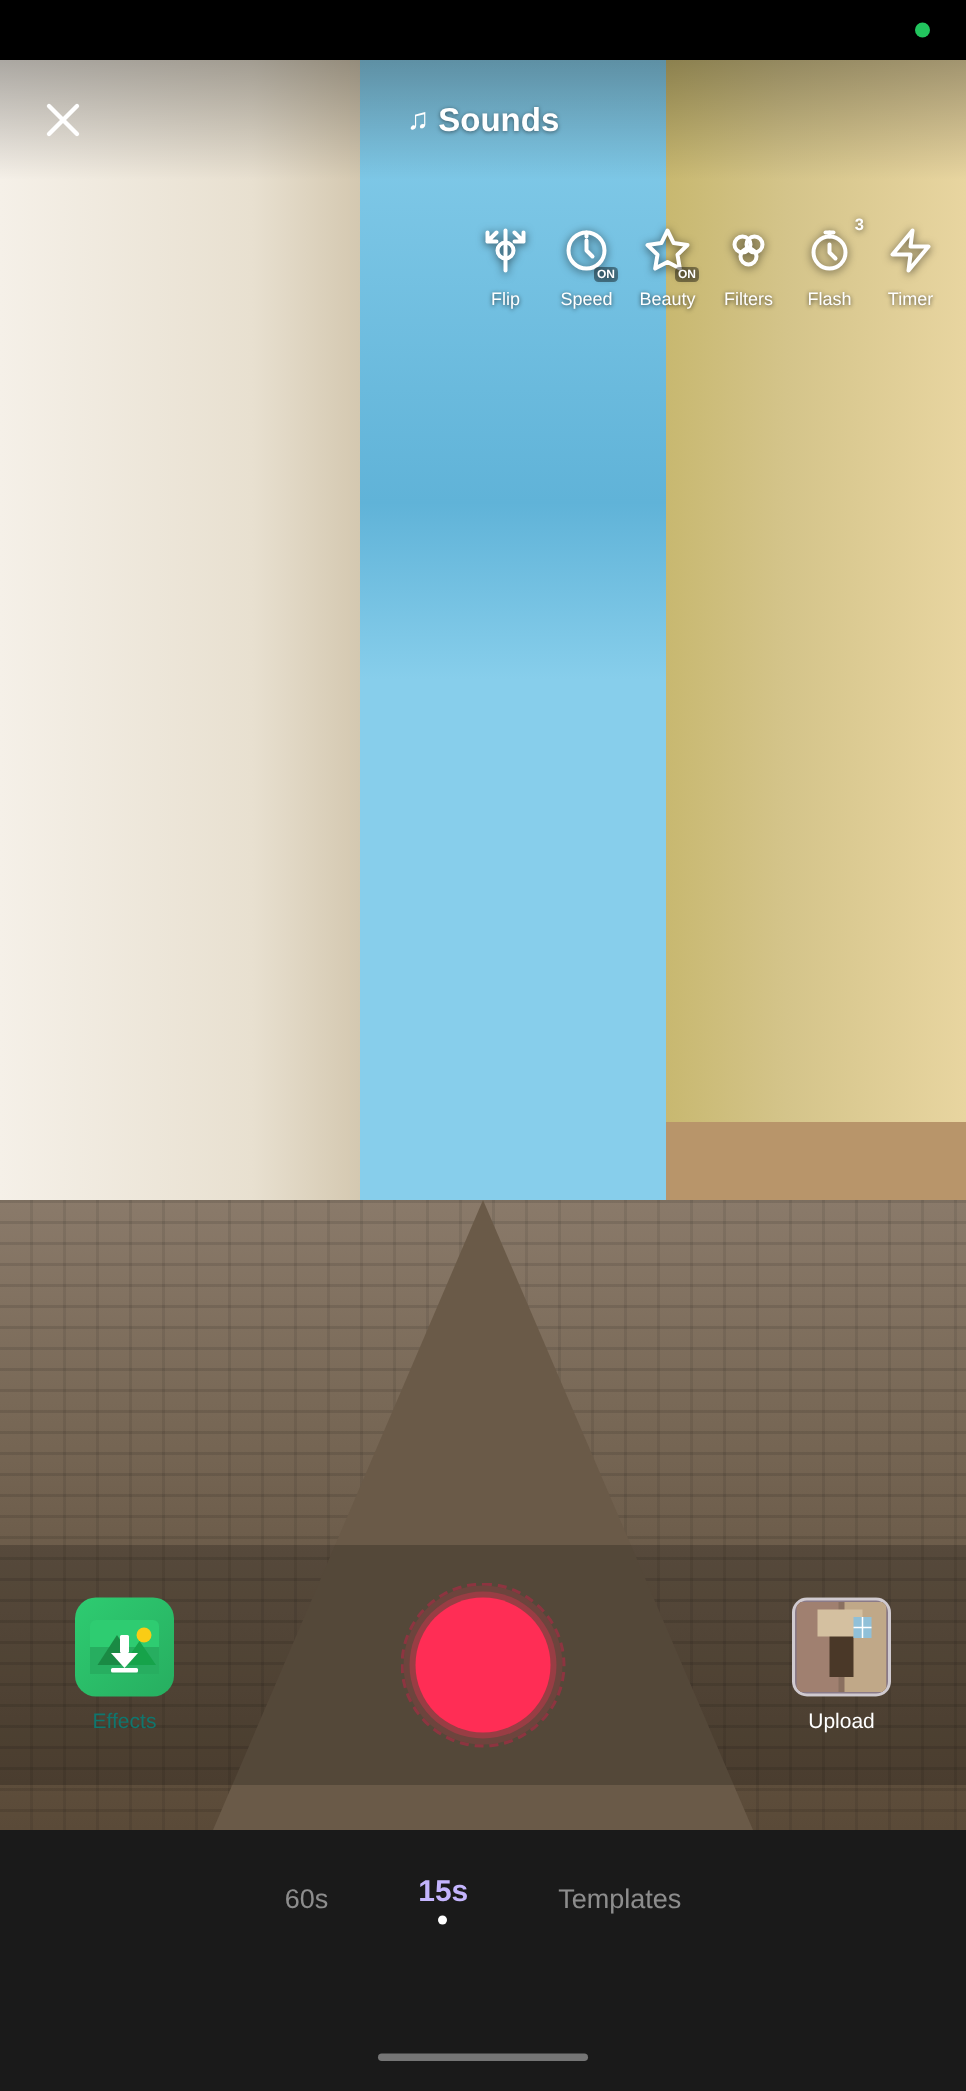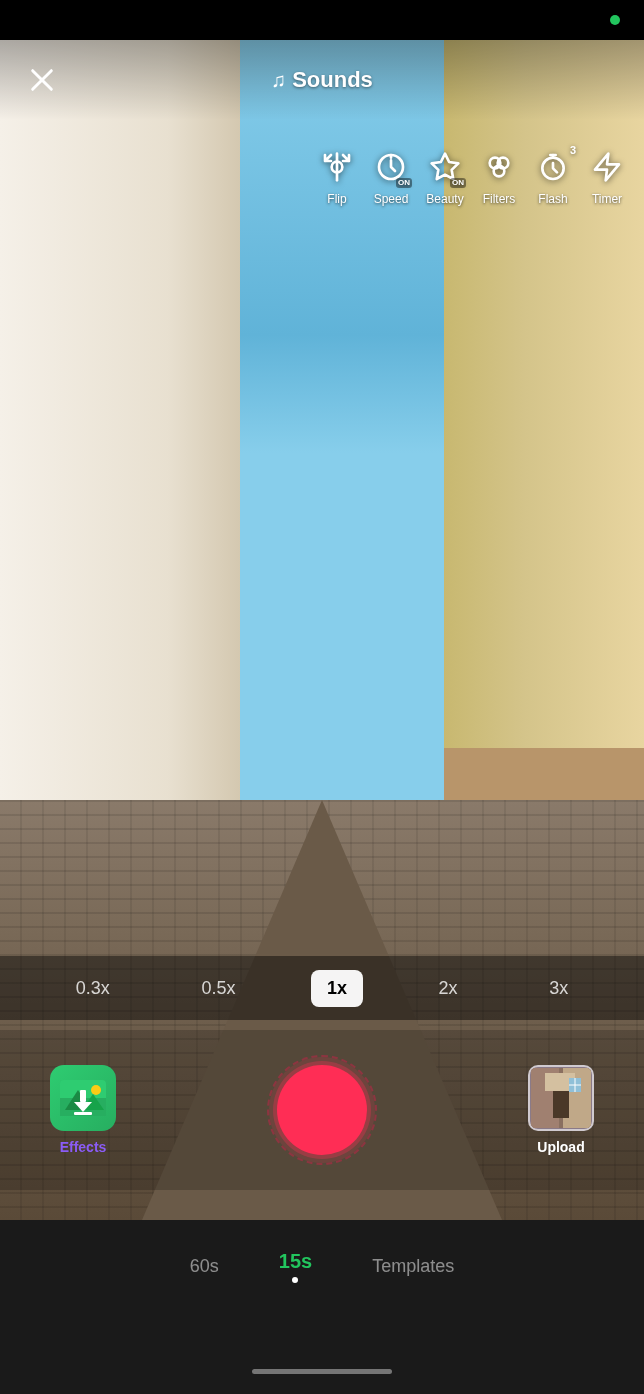--- a/index.html
+++ b/index.html
@@ -306,23 +306,23 @@
       border-radius: 14px;
       background: linear-gradient(135deg, #2ecc71 0%, #27ae60 100%);
       display: flex;
       align-items: center;
       justify-content: center;
       position: relative;
       overflow: hidden;
     }
 
     #effects-label {
-      color: #8b5cf6;
+      color: #0f766e;
       font-size: 14px;
-      font-weight: 700;
+      font-weight: 400;
     }
 
     
     #record-btn {
       width: 90px;
       height: 90px;
       border-radius: 50%;
       background: #ff2d55;
       cursor: pointer;
       position: relative;
@@ -359,21 +359,21 @@
       background: #8a7a88;
       display: flex;
       align-items: center;
       justify-content: center;
       font-size: 30px;
     }
 
     #upload-label {
       color: #fff;
       font-size: 14px;
-      font-weight: 700;
+      font-weight: 400;
     }
 
     
     #bottom-nav {
       position: absolute;
       bottom: 0;
       left: 0;
       right: 0;
       height: 174px;
       background: #1a1a1a;
@@ -394,21 +394,21 @@
 
     .nav-tab {
       color: rgba(255,255,255,0.5);
       font-size: 18px;
       font-weight: 500;
       cursor: pointer;
       position: relative;
     }
 
     .nav-tab.active {
-      color: #22c55e;
+      color: #c4b5fd;
       font-weight: 700;
       font-size: 20px;
     }
 
     #active-dot {
       width: 6px;
       height: 6px;
       background: #fff;
       border-radius: 50%;
       margin: 4px auto 0;
@@ -537,27 +537,20 @@
       <div class="tool-icon">
         <svg class="tool-svg" viewBox="0 0 24 24">
           <polygon points="13,2 3,14 12,14 11,22 21,10 12,10"></polygon>
         </svg>
       </div>
       <span class="tool-label">Timer</span>
     </div>
 
   </div>
 
-  <div id="speed-selector">
-    <span class="speed-btn">0.3x</span>
-    <span class="speed-btn">0.5x</span>
-    <span class="speed-btn active">1x</span>
-    <span class="speed-btn">2x</span>
-    <span class="speed-btn">3x</span>
-  </div>
 
   <div id="bottom-controls">
 
     <div id="effects-btn">
       <div id="effects-icon">
         <svg width="46" height="36" viewBox="0 0 46 36" fill="none">
           <rect width="46" height="36" fill="#2ecc71" rx="4"></rect>
           <rect x="0" y="18" width="46" height="18" fill="#27ae60" rx="0"></rect>
 
           <polygon points="5,30 18,10 31,30" fill="#1a8a44"></polygon>

